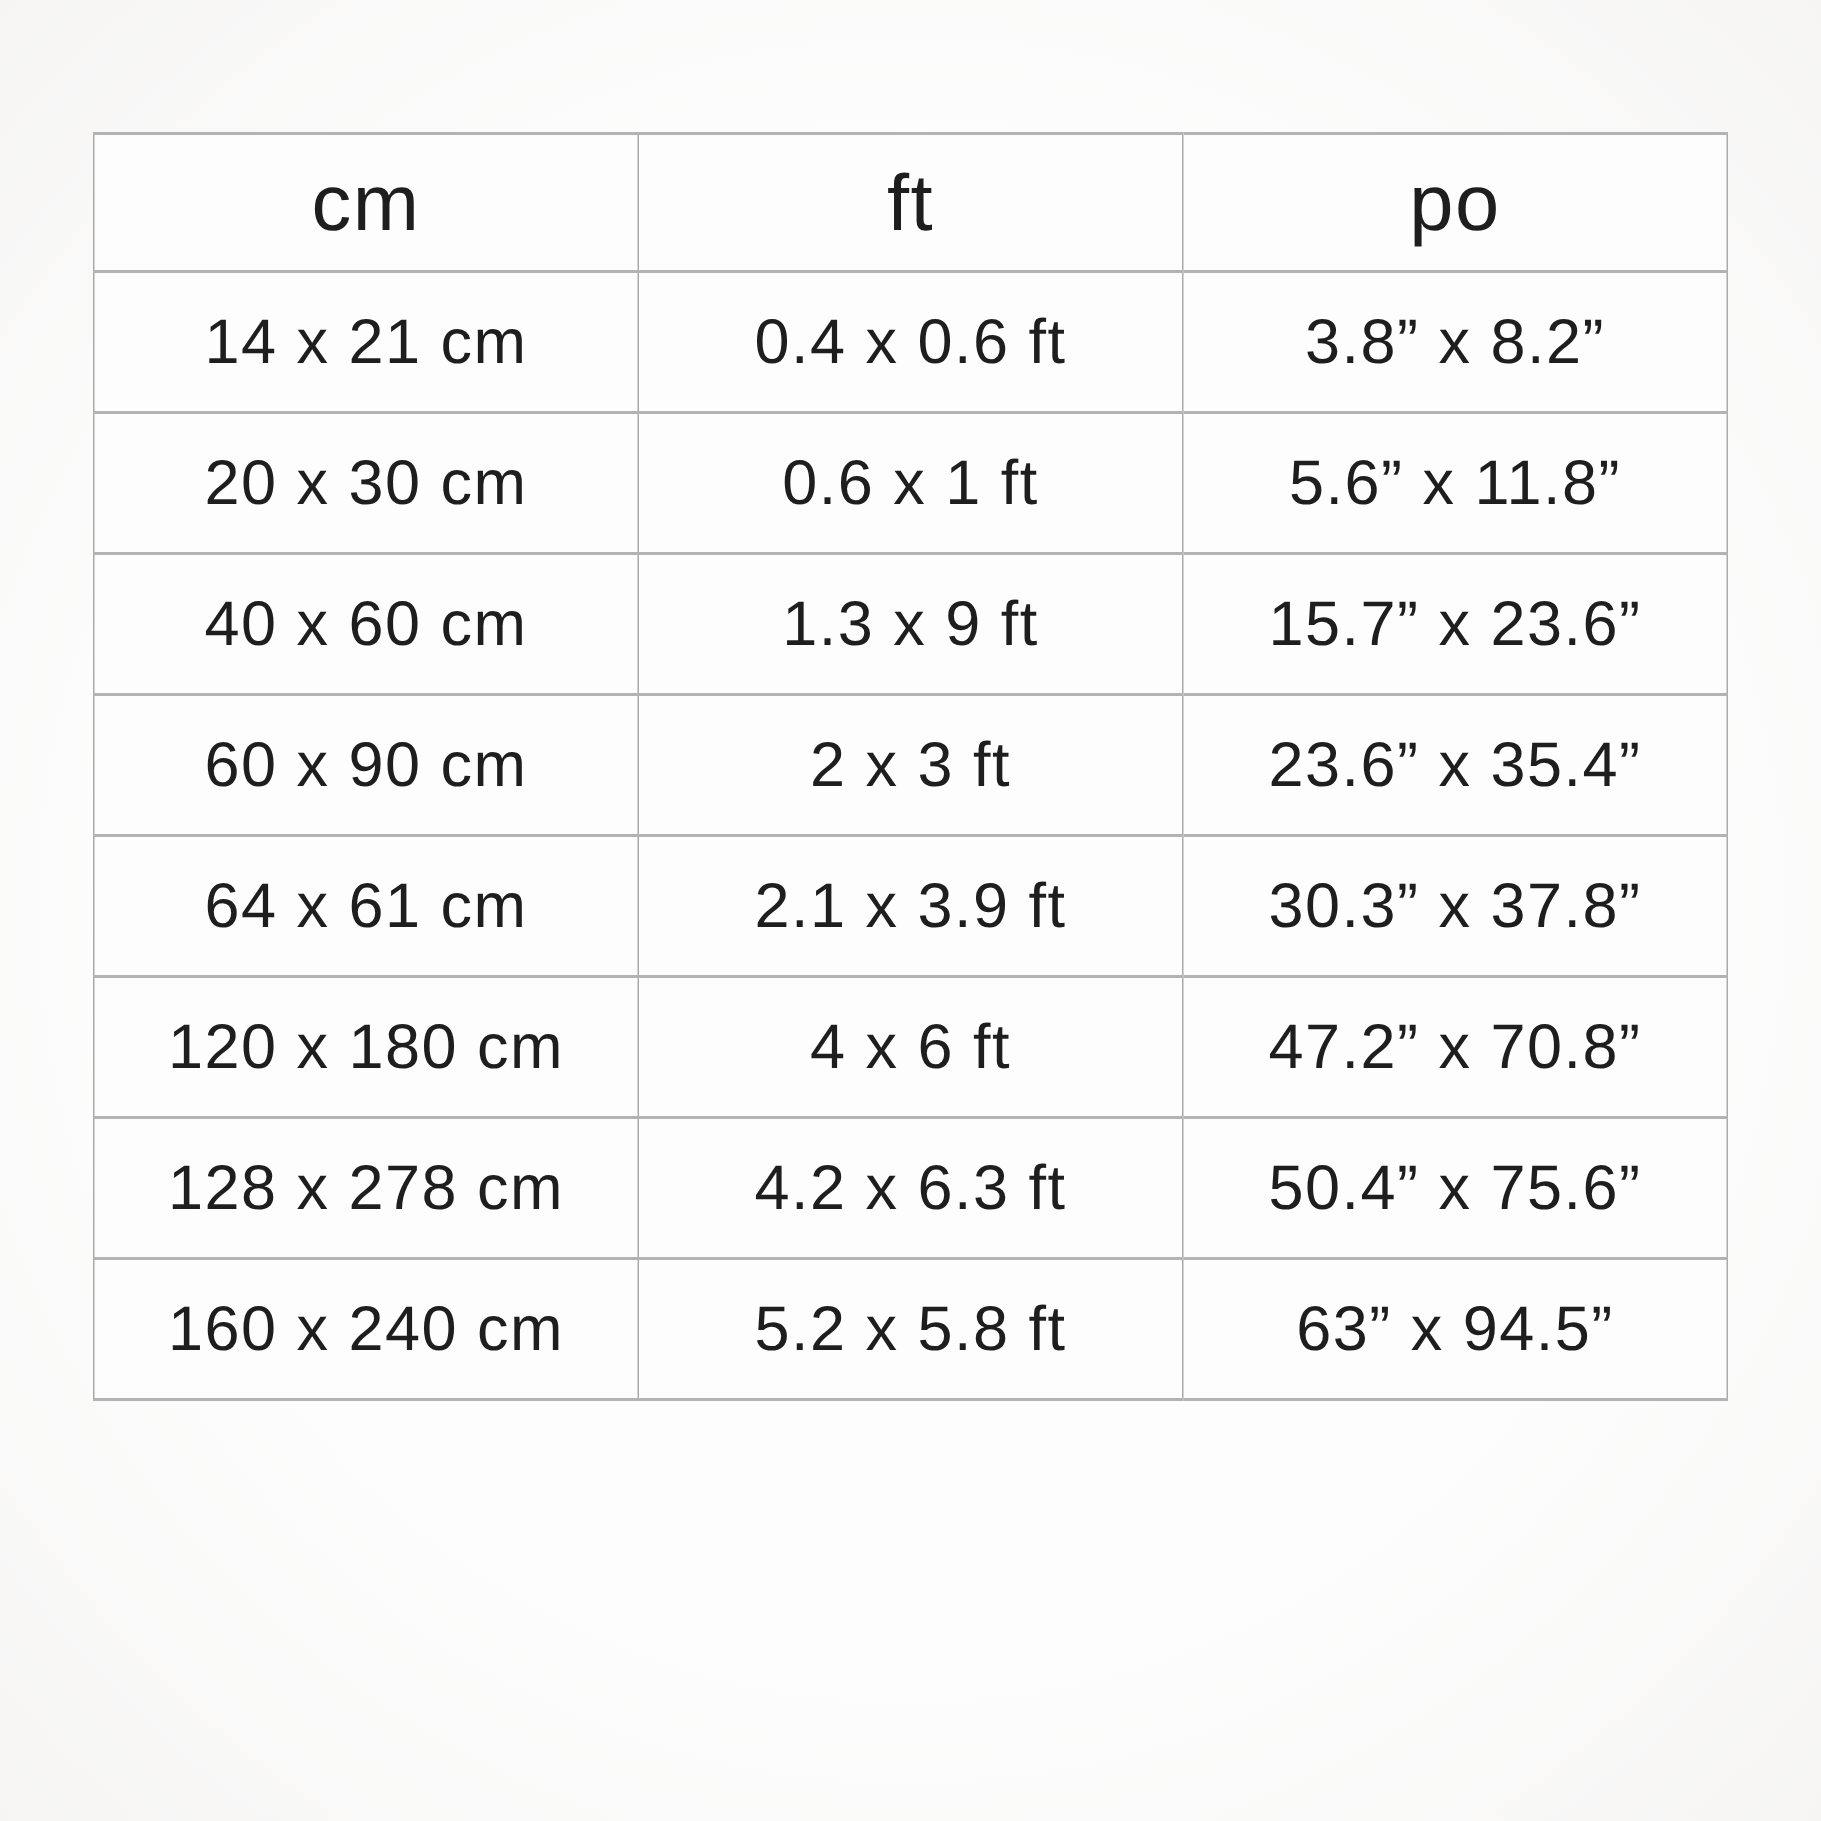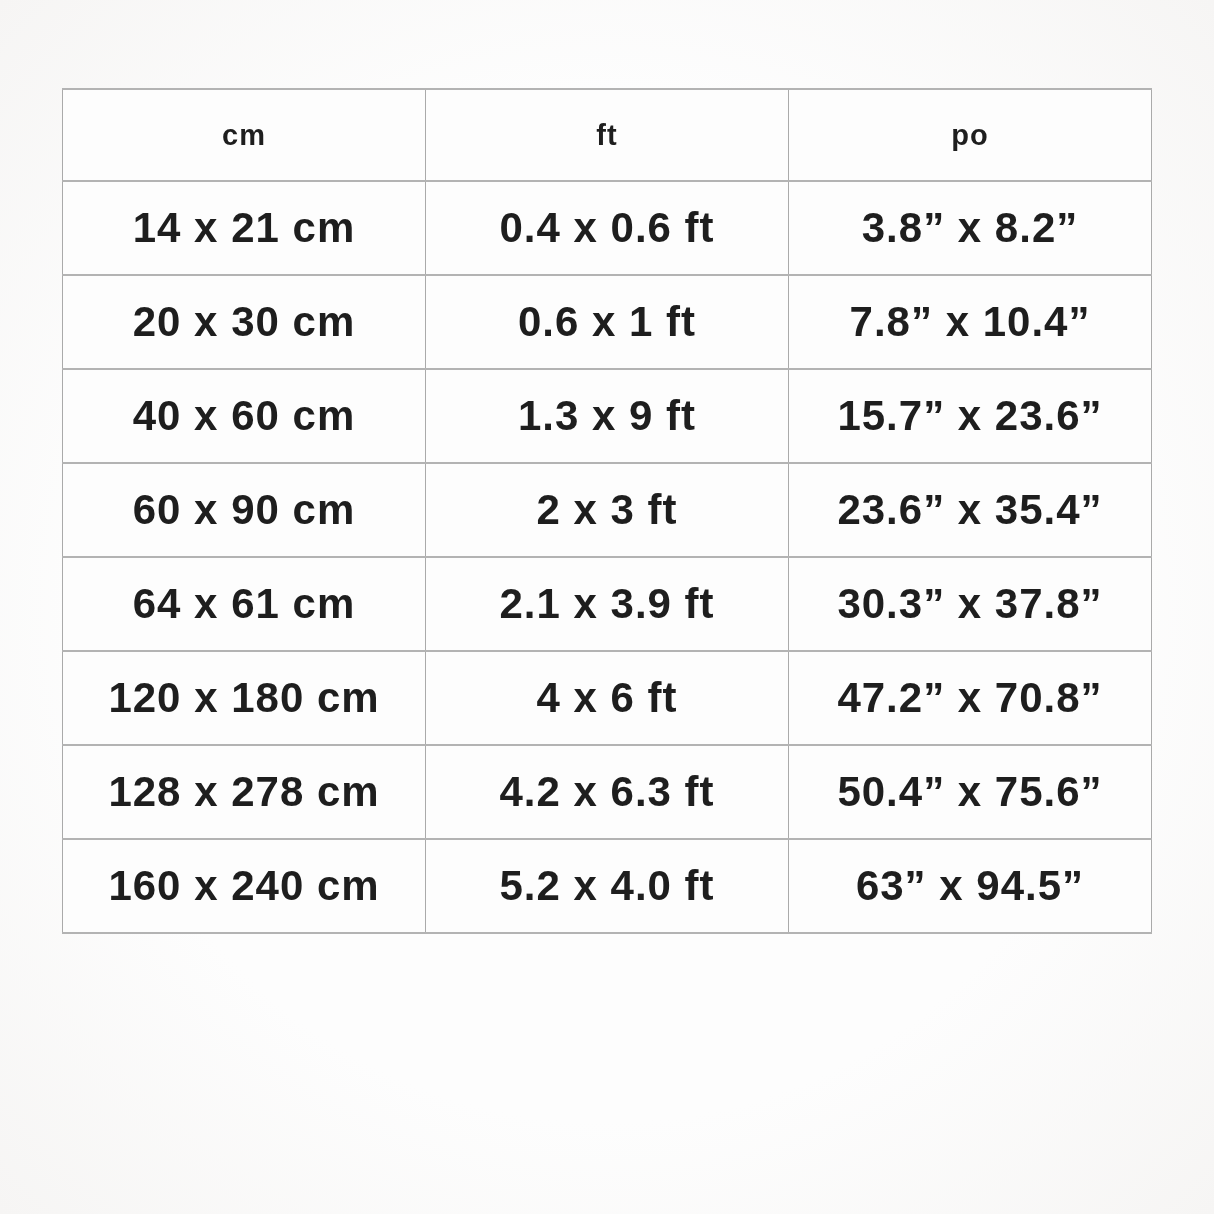--- a/index.html
+++ b/index.html
@@ -36,27 +36,27 @@
     vertical-align: middle;
     color: #1e1e1e;
     letter-spacing: 1px;
     white-space: nowrap;
   }
   table.conversion {
     border: 1px solid #979797;
   }
   table.conversion th {
     height: 88px;
-    font-size: 29px;
-    font-weight: 700;
+    font-size: 53px;
+    font-weight: 400;
   }
   table.conversion td {
     height: 90px;
     font-size: 42px;
-    font-weight: 700;
+    font-weight: 400;
   }
 </style>
 </head>
 <body>
 
 <div class="table-wrap">
   <table class="conversion">
     <thead>
       <tr>
         <th>cm</th>
@@ -66,21 +66,21 @@
     </thead>
     <tbody>
         <tr>
           <td>14 x 21 cm</td>
           <td>0.4 x 0.6 ft</td>
           <td>3.8” x 8.2”</td>
         </tr>
         <tr>
           <td>20 x 30 cm</td>
           <td>0.6 x 1 ft</td>
-          <td>7.8” x 10.4”</td>
+          <td>5.6” x 11.8”</td>
         </tr>
         <tr>
           <td>40 x 60 cm</td>
           <td>1.3 x 9 ft</td>
           <td>15.7” x 23.6”</td>
         </tr>
         <tr>
           <td>60 x 90 cm</td>
           <td>2 x 3 ft</td>
           <td>23.6” x 35.4”</td>
@@ -95,18 +95,18 @@
           <td>4 x 6 ft</td>
           <td>47.2” x 70.8”</td>
         </tr>
         <tr>
           <td>128 x 278 cm</td>
           <td>4.2 x 6.3 ft</td>
           <td>50.4” x 75.6”</td>
         </tr>
         <tr>
           <td>160 x 240 cm</td>
-          <td>5.2 x 4.0 ft</td>
+          <td>5.2 x 5.8 ft</td>
           <td>63” x 94.5”</td>
         </tr>
       </tbody>
   </table>
 </div>
 
 </body></html>

